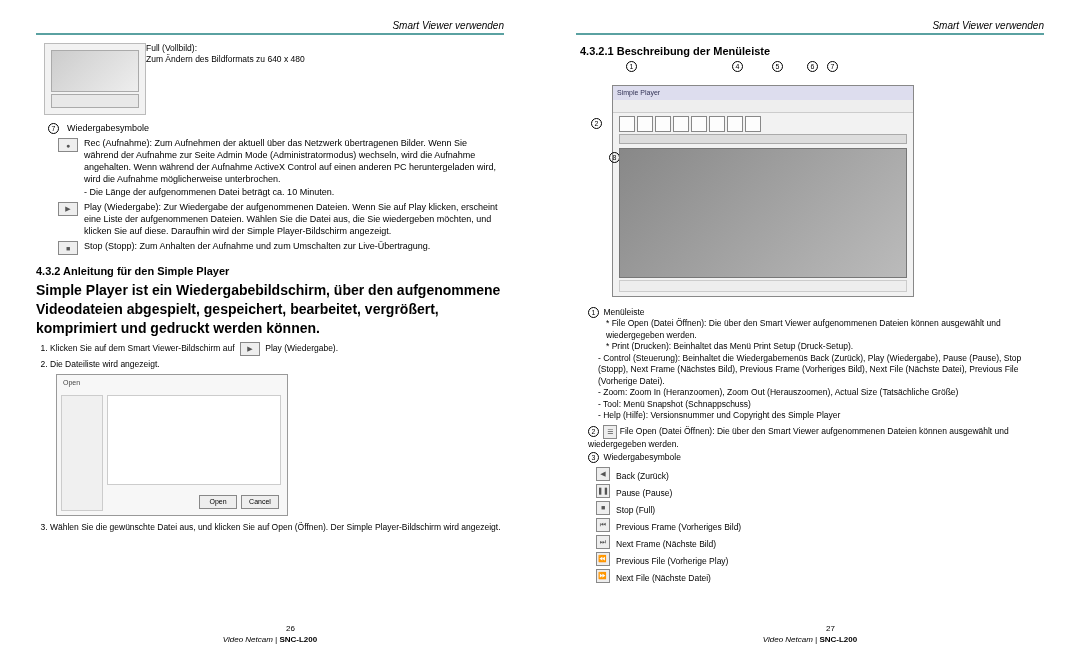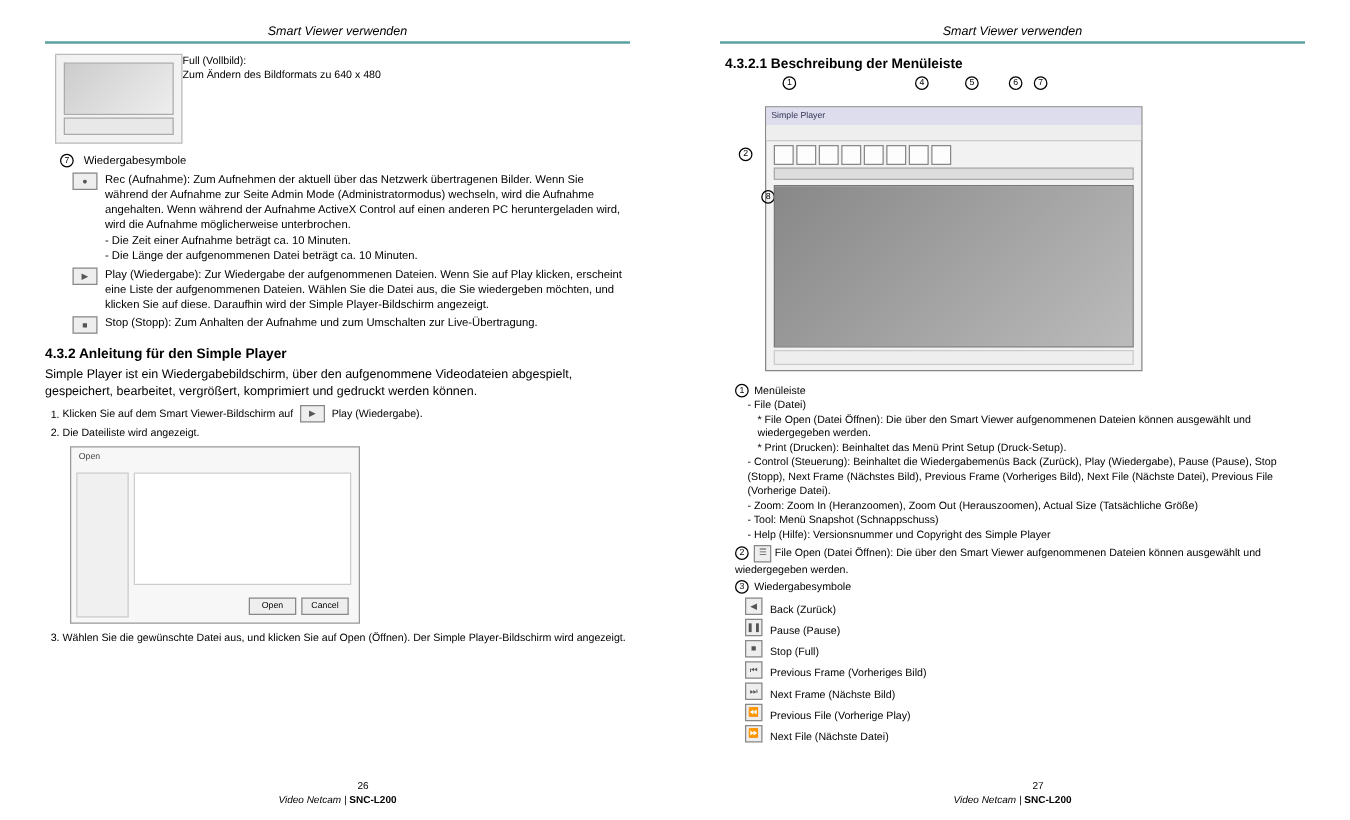--- a/index.html
+++ b/index.html
@@ -26,21 +26,21 @@
   }
   .page-rule {
     border-top: 2px solid #5aa1a1;
     margin-bottom: 8px;
   }
   .section-header {
     font-style: italic;
     font-size: 10px;
     margin-bottom: 2px;
   }
-  .hdr-right { text-align: center; }
+  .hdr-right { text-align: right; }
   .screenshot-row {
     display: flex;
     align-items: flex-start;
     margin: 6px 0 8px 8px;
   }
   .thumb1 {
     width: 100px;
     height: 70px;
     background: #f2f2f2;
     border: 1px solid #bbb;
@@ -88,21 +88,21 @@
     flex-shrink: 0;
     margin-top: 1px;
   }
   .icon-btn.sq { width: 12px; }
   .indent-text { line-height: 1.35; }
   h3.sec-title {
     font-size: 11px;
     font-weight: bold;
     margin: 10px 0 4px 0;
   }
-  .body-p { font-size: 10px; line-height: 1.35; margin: 2px 0; }
+  .body-p { font-size: 14px; line-height: 1.35; margin: 2px 0; font-weight: bold; }
   ol.steps { padding-left: 14px; margin: 4px 0; font-size: 8.5px; line-height: 1.35; }
   ol.steps li { margin-bottom: 3px; }
   .dialog-mock {
     width: 230px;
     height: 140px;
     margin: 4px 0 6px 20px;
     background: #f7f7f7;
     border: 1px solid #999;
     position: relative;
   }
@@ -218,21 +218,20 @@
 
     <div class="item-row tight">
       <span class="circled">7</span>
       <span>Wiedergabesymbole</span>
     </div>
 
     <div class="item-row">
       <span class="icon-btn">●</span>
       <div class="indent-text">
         <div>Rec (Aufnahme): Zum Aufnehmen der aktuell über das Netzwerk übertragenen Bilder. Wenn Sie während der Aufnahme zur Seite Admin Mode (Administratormodus) wechseln, wird die Aufnahme angehalten. Wenn während der Aufnahme ActiveX Control auf einen anderen PC heruntergeladen wird, wird die Aufnahme möglicherweise unterbrochen.</div>
-        <div>- Die Zeit einer Aufnahme beträgt ca. 10 Minuten.</div>
         <div>- Die Länge der aufgenommenen Datei beträgt ca. 10 Minuten.</div>
       </div>
     </div>
 
     <div class="item-row">
       <span class="icon-btn">▶</span>
       <div class="indent-text">Play (Wiedergabe): Zur Wiedergabe der aufgenommenen Dateien. Wenn Sie auf Play klicken, erscheint eine Liste der aufgenommenen Dateien. Wählen Sie die Datei aus, die Sie wiedergeben möchten, und klicken Sie auf diese. Daraufhin wird der Simple Player-Bildschirm angezeigt.</div>
     </div>
 
     <div class="item-row">
@@ -306,21 +305,20 @@
         </div>
         <div class="slider"></div>
         <div class="view"></div>
         <div class="status"></div>
       </div>
     </div>
 
     <div class="menulist">
       <div><span class="circled">1</span>
         <span>Menüleiste</span></div>
-      <div class="sub">- File (Datei)</div>
       <div class="sub" style="margin-left:18px;">* File Open (Datei Öffnen): Die über den Smart Viewer aufgenommenen Dateien können ausgewählt und wiedergegeben werden.</div>
       <div class="sub" style="margin-left:18px;">* Print (Drucken): Beinhaltet das Menü Print Setup (Druck-Setup).</div>
       <div class="sub">- Control (Steuerung): Beinhaltet die Wiedergabemenüs Back (Zurück), Play (Wiedergabe), Pause (Pause), Stop (Stopp), Next Frame (Nächstes Bild), Previous Frame (Vorheriges Bild), Next File (Nächste Datei), Previous File (Vorherige Datei).</div>
       <div class="sub">- Zoom: Zoom In (Heranzoomen), Zoom Out (Herauszoomen), Actual Size (Tatsächliche Größe)</div>
       <div class="sub">- Tool: Menü Snapshot (Schnappschuss)</div>
       <div class="sub">- Help (Hilfe): Versionsnummer und Copyright des Simple Player</div>
     </div>
 
     <div class="menulist">
       <span class="circled">2</span>

